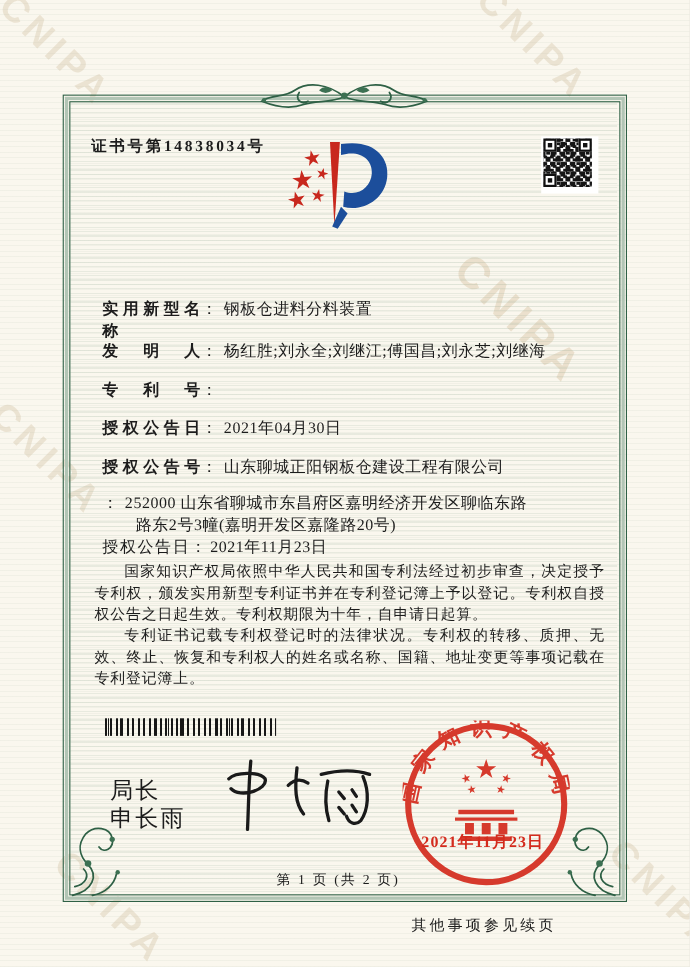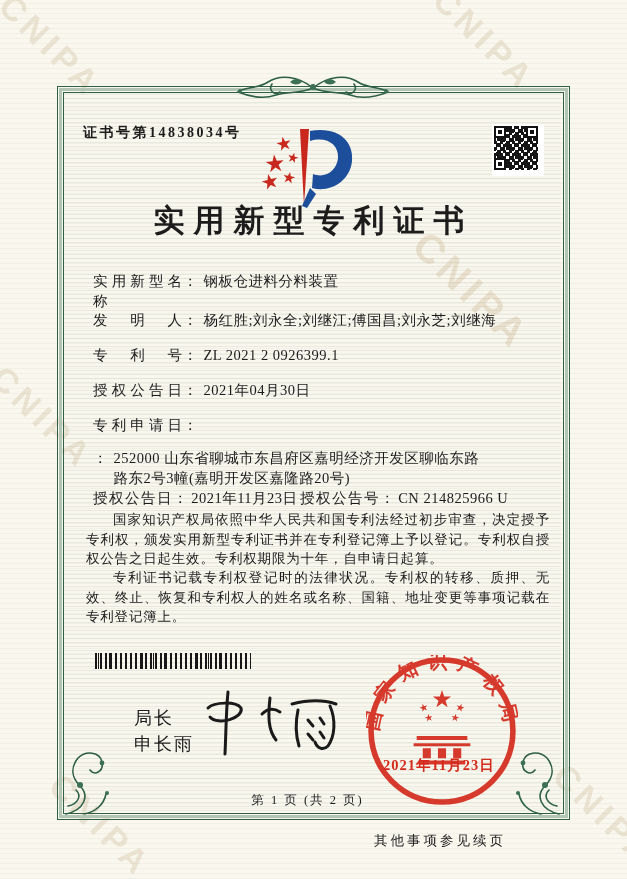--- a/index.html
+++ b/index.html
@@ -28,35 +28,35 @@
       repeating-conic-gradient(#151515 0 25%, transparent 0 50%) 0 0/6px 6px,
       repeating-conic-gradient(#151515 0 25%, transparent 0 50%) 2px 3px/9px 9px,#fff;}
   .fp{position:absolute;width:12px;height:12px;border:2px solid #111;background:#fff;box-sizing:border-box;}
   .fp::after{content:"";position:absolute;inset:2px;background:#111;}
   .fp.tl{left:0;top:0}.fp.tr{right:0;top:0}.fp.bl{left:0;bottom:0}
   .logo{position:absolute;left:250px;top:124px;}
   .title{position:absolute;left:0;top:200px;width:627px;text-align:center;
     font-size:31px;font-weight:bold;letter-spacing:9px;}
   
   .row{position:absolute;left:93px;width:450px;font-size:14.5px;line-height:1.35;display:flex;}
-  .flabel{display:inline-block;width:90px;text-align:justify;text-align-last:justify;letter-spacing:1px;flex:none;}
+  .flabel{display:inline-block;width:90px;text-align:justify;text-align-last:justify;letter-spacing:1px;flex:none;font-weight:bold;}
   .fcolon{flex:none;}
   .fvwrap{margin-left:6px;}
   .fvalue{letter-spacing:.5px;text-align:center;}
-  .fvalue2{display:block;letter-spacing:.5px;font-family:Liberation Serif, serif;}
+  .fvalue2{display:block;margin-left:10px;letter-spacing:.5px;font-family:Liberation Serif, serif;}
   .grant-right{position:absolute;left:207px;top:0;white-space:nowrap;}
   .glabel{letter-spacing:1.5px;}
   
   .para{position:absolute;left:86px;width:464px;font-size:13.5px;line-height:19.5px;
     letter-spacing:.8px;text-align:justify;text-indent:2em;}
   
   .barcode{position:absolute;left:95px;top:653px;width:156px;height:16px;background:
     repeating-linear-gradient(90deg,#171717 0 2px,transparent 2px 5px),
     repeating-linear-gradient(90deg,transparent 0 3px,#171717 3px 4px,transparent 4px 11px);}
-  .director{position:absolute;left:100px;top:705px;font-size:18px;letter-spacing:2px;line-height:26px;margin-left:34px;}
+  .director{position:absolute;left:100px;top:705px;font-size:21px;letter-spacing:2px;line-height:26px;}
   .sig{position:absolute;left:192px;top:686px;}
   .seal{position:absolute;left:366px;top:655px;opacity:.92;}
   .seal-date{position:absolute;left:383px;top:756px;font-size:14.5px;color:#d42b1d;
     letter-spacing:1px;font-weight:bold;white-space:nowrap;}
   .page-num{position:absolute;left:0;top:792px;width:615px;text-align:center;font-size:12.5px;letter-spacing:2px;}
   .footer-note{position:absolute;left:0;top:832px;width:506px;text-align:right;font-size:13.5px;letter-spacing:3px;}
   .orn{position:absolute;pointer-events:none;}
 </style>
 </head>
 <body>
@@ -134,61 +134,56 @@
   </svg>
 
   <div class="qr">
     <div class="qr-pix">
       <div class="fp tl"></div>
       <div class="fp tr"></div>
       <div class="fp bl"></div>
     </div>
   </div>
 
-  <div class="title">实用新型专利证书</div>
 
   <div class="row" style="top:272px">
     <span class="flabel">实用新型名称</span>
       <span class="fcolon">：</span>
     <span class="fvwrap"><span class="fvalue">钢板仓进料分料装置</span></span>
   </div>
   <div class="row" style="top:311px">
     <span class="flabel">发明人</span>
       <span class="fcolon">：</span>
     <span class="fvwrap"><span class="fvalue">杨红胜;刘永全;刘继江;傅国昌;刘永芝;刘继海</span></span>
   </div>
   <div class="row" style="top:346px">
     <span class="flabel">专利号</span>
       <span class="fcolon">：</span>
-    <span class="fvwrap"><span class="fvalue">ZL 2021 2 0926399.1</span></span>
   </div>
   <div class="row" style="top:381px">
     <span class="flabel">授权公告日</span>
       <span class="fcolon">：</span>
     <span class="fvwrap"><span class="fvalue">2021年04月30日</span></span>
   </div>
   <div class="row" style="top:416px">
-    <span class="flabel">专利申请日</span>
-      <span class="fcolon">：</span>
+    <span class="flabel">授权公告号</span>
+      <span class="fcolon">：</span>
+    <span class="fvwrap"><span class="fvalue">山东聊城正阳钢板仓建设工程有限公司</span></span>
   </div>
   <div class="row" style="top:449px">
       <span class="fcolon">：</span>
     <span class="fvwrap">
       <span class="fvalue">252000 山东省聊城市东昌府区嘉明经济开发区聊临东路</span>
       <span class="fvalue2">路东2号3幢(嘉明开发区嘉隆路20号)</span>
     </span>
   </div>
   <div class="row" style="top:489px">
     <span>
       <span class="glabel">授权公告日</span><span>：</span>
       <span class="fvalue">2021年11月23日</span>
-    </span>
-    <span class="grant-right">
-      <span class="glabel">授权公告号</span><span>：</span>
-      <span class="fvalue">CN 214825966 U</span>
     </span>
   </div>
 
   <div class="para" style="top:568px">专利证书记载专利权登记时的法律状况。专利权的转移、质押、无效、终止、恢复和专利权人的姓名或名称、国籍、地址变更等事项记载在专利登记簿上。</div>
   <div class="para" style="top:510px">国家知识产权局依照中华人民共和国专利法经过初步审查，决定授予专利权，颁发实用新型专利证书并在专利登记簿上予以登记。专利权自授权公告之日起生效。专利权期限为十年，自申请日起算。</div>
 
   <div class="barcode"></div>
 
   <div class="director">
     <div>局长</div>

